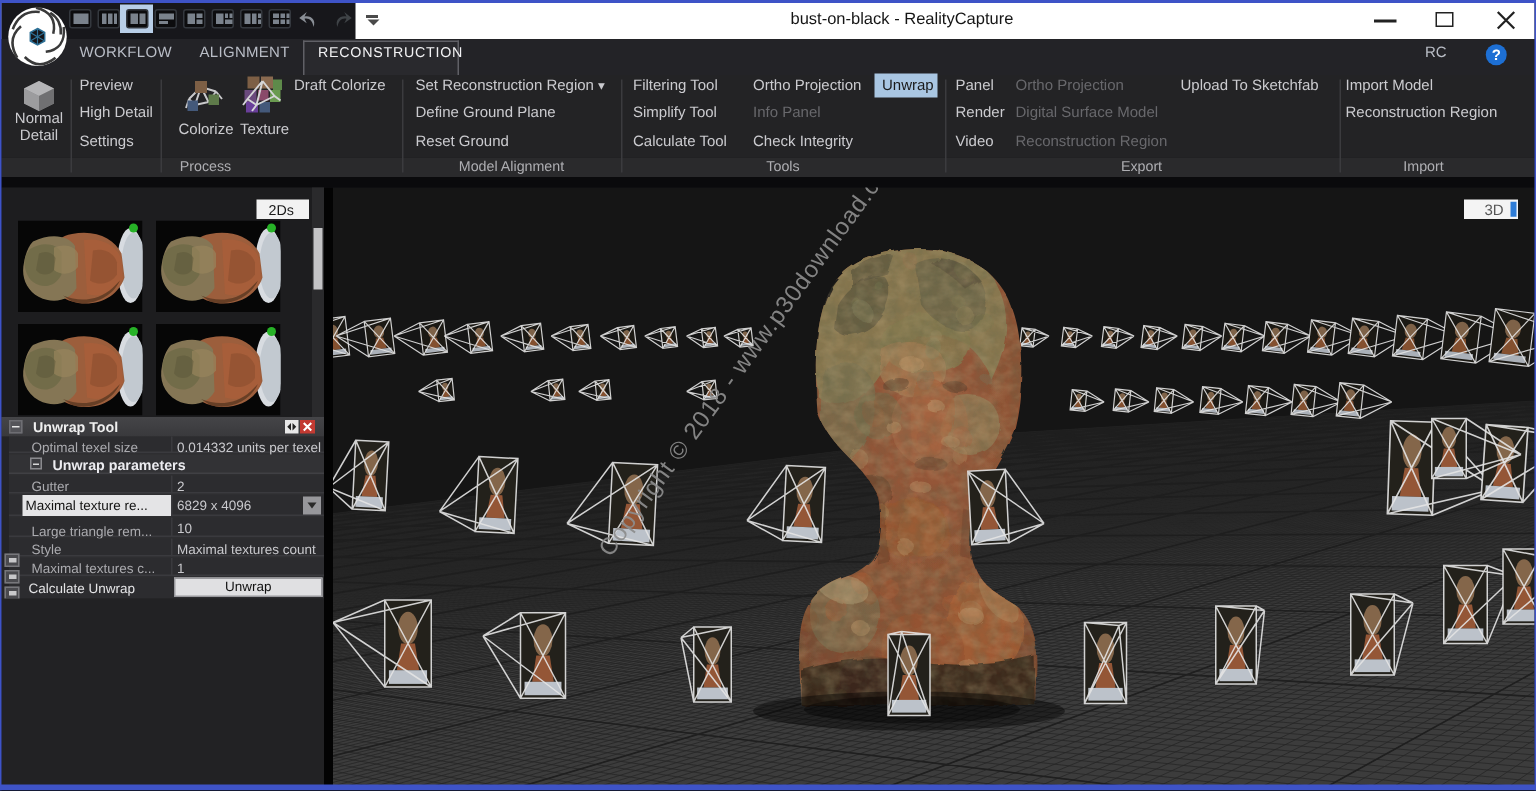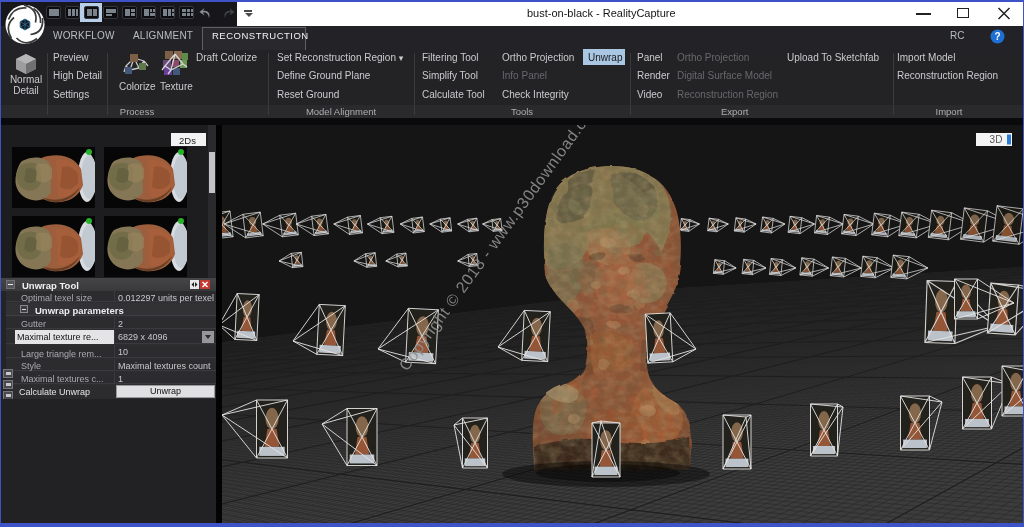--- a/index.html
+++ b/index.html
@@ -153,21 +153,21 @@
     <div style="position:absolute;font-size:10px;color:#cbcbcf;white-space:nowrap;left:897px;top:52px">Import Model</div>
     <div style="position:absolute;font-size:10px;color:#cbcbcf;white-space:nowrap;left:897px;top:70px">Reconstruction Region</div>
     <div style="position:absolute;left:950px;top:30px;font-size:10px;color:#b9bdc6">RC</div>
     <svg style="position:absolute;left:990px;top:29px" width="15" height="15" viewBox="0 0 15 15">
       <circle cx="7.5" cy="7.5" r="7" fill="#1d6fd4"></circle>
       <text x="7.5" y="11" font-size="10" font-weight="bold" text-anchor="middle" fill="#fff" font-family="Liberation Sans">?</text>
     </svg>
     <div style="position:absolute;top:106px;font-size:9.5px;color:#aeaeb2;text-align:center;left:87px;width:100px">Process</div>
     <div style="position:absolute;top:106px;font-size:9.5px;color:#aeaeb2;text-align:center;left:281px;width:120px">Model Alignment</div>
     <div style="position:absolute;top:106px;font-size:9.5px;color:#aeaeb2;text-align:center;left:482px;width:80px">Tools</div>
-    <div style="position:absolute;top:106px;font-size:9.5px;color:#aeaeb2;left:721px;width:80px">Export</div>
+    <div style="position:absolute;top:106px;font-size:9.5px;color:#aeaeb2;text-align:center;left:721px;width:80px">Export</div>
     <div style="position:absolute;top:106px;font-size:9.5px;color:#aeaeb2;text-align:center;left:909px;width:80px">Import</div>
 <div style="position:absolute;left:1px;top:125px;width:215px;height:399px;background:#1d1d1f"></div>
     <div style="position:absolute;left:171px;top:133px;width:35px;height:13px;background:#f2f2f2"></div>
     <div style="position:absolute;left:179px;top:135px;font-size:9.5px;font-weight:normal;color:#1a1a1a">2Ds</div>
     <svg width="83" height="61" viewBox="0 0 83 61" style="position:absolute;left:12px;top:147px">
 <rect width="83" height="61" fill="#060606"></rect>
 <ellipse cx="75" cy="30" rx="9" ry="25" fill="#d8dce1"></ellipse>
 <ellipse cx="77" cy="30" rx="8" ry="22" fill="#c2c9d0"></ellipse>
 <path d="M36 9 C 52 6, 64 12, 69 22 L 71 38 C 67 50, 55 57, 40 55 C 31 53, 26 50, 23 44 L 21 24 C 24 14, 29 10, 36 9 Z" fill="#9c5e3c"></path>
 <path d="M10 14 C 22 8, 34 10, 38 17 L 39 45 C 35 53, 24 56, 14 51 C 5 46, 2 37, 4 28 C 5 22, 7 17, 10 14 Z" fill="#857655"></path>
@@ -233,21 +233,21 @@
       <path d="M4 2 L1.5 4.5 L4 7 Z M5 2 L7.5 4.5 L5 7 Z" fill="#222"></path>
     </svg>
     <div style="position:absolute;left:200px;top:280px;width:10px;height:9px;background:#c33a32"></div>
     <svg style="position:absolute;left:200px;top:280px" width="10" height="9" viewBox="0 0 10 9">
       <path d="M2.5 2 L7.5 7 M7.5 2 L2.5 7" stroke="#fff" stroke-width="1.4"></path>
     </svg>
     <div style="position:absolute;left:1px;top:291px;width:5px;height:108px;background:#242427"></div>
     <div style="position:absolute;left:6px;top:291px;width:210px;height:11px;background:#2c2c2f;border-bottom:1px solid #3a3a3e"></div>
     <div style="position:absolute;left:114px;top:291px;width:1px;height:11px;background:#3a3a3e"></div>
     <div style="position:absolute;font-size:9px;color:#ababaf;white-space:nowrap;left:21px;top:293px">Optimal texel size</div>
-    <div style="position:absolute;font-size:9px;color:#c9c9cd;white-space:nowrap;left:118px;top:293px">0.012297 units per texel</div>
+    <div style="position:absolute;font-size:9px;color:#c9c9cd;white-space:nowrap;left:118px;top:293px">0.014332 units per texel</div>
     <div style="position:absolute;left:6px;top:303px;width:210px;height:13px;background:#323235;border-bottom:1px solid #404044"></div>
     <div style="position:absolute;left:20px;top:305px;width:8px;height:8px;background:#3e3e42;border:1px solid #8a8a8e"></div>
     <div style="position:absolute;left:22px;top:308.5px;width:4px;height:1.2px;background:#d8d8d8"></div>
     <div style="position:absolute;left:35px;top:305px;font-size:9.5px;font-weight:bold;color:#ececf0">Unwrap parameters</div>
     <div style="position:absolute;left:6px;top:317px;width:210px;height:12px;background:#2c2c2f;border-bottom:1px solid #3a3a3e"></div>
     <div style="position:absolute;left:114px;top:317px;width:1px;height:12px;background:#3a3a3e"></div>
     <div style="position:absolute;font-size:9px;color:#ababaf;white-space:nowrap;left:21px;top:319px">Gutter</div>
     <div style="position:absolute;font-size:9px;color:#c9c9cd;white-space:nowrap;left:118px;top:319px">2</div>
     <div style="position:absolute;left:6px;top:330px;width:210px;height:14px;background:#2c2c2f;border-bottom:1px solid #3a3a3e"></div>
     <div style="position:absolute;left:114px;top:330px;width:1px;height:14px;background:#3a3a3e"></div>

